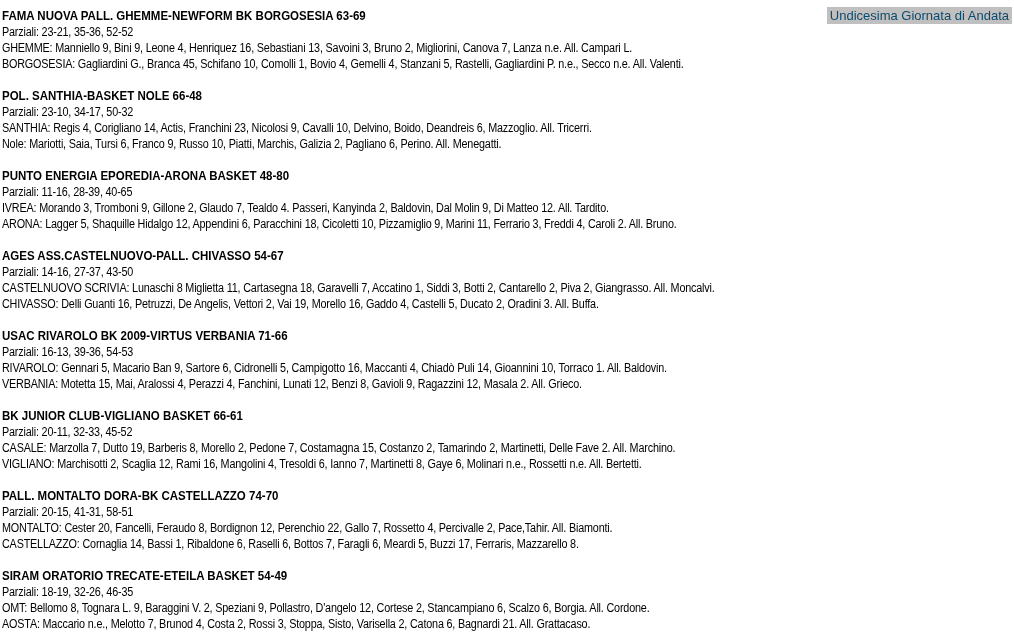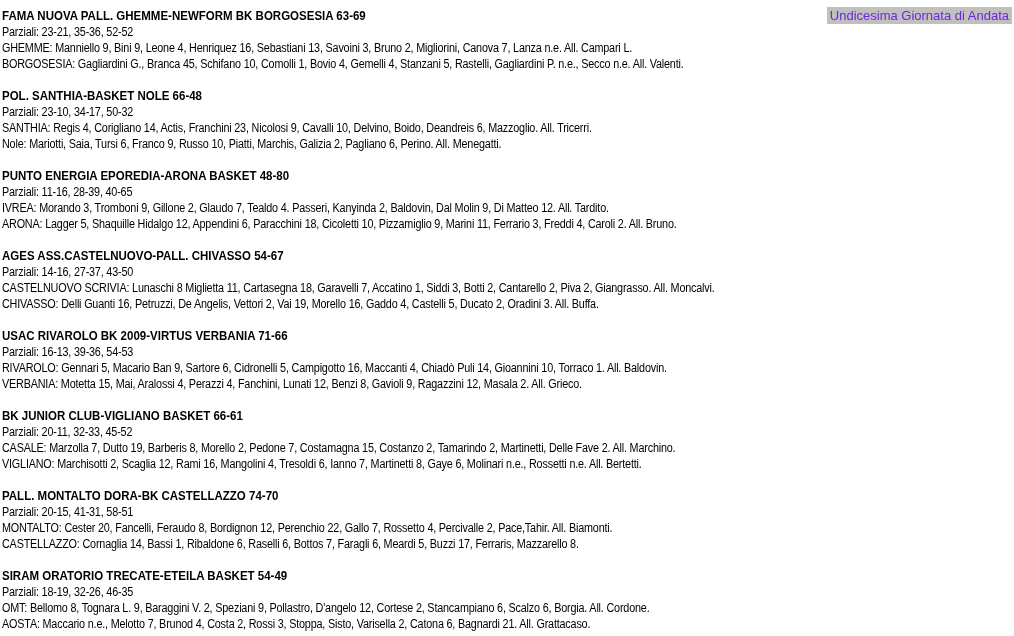--- a/index.html
+++ b/index.html
@@ -29,21 +29,21 @@
     font-size: 12.5px;
     letter-spacing: 0;
     transform: scaleX(0.92);
   }
   .round-badge {
     position: absolute;
     top: 7px;
     right: 2px;
     z-index: 5;
     background: #c0c0c0;
-    color: #6d28d9;
+    color: #0c4a6e;
     font-size: 13px;
     line-height: 17px;
     padding: 0 3px;
     white-space: nowrap;
   }
 </style>
 </head>
 <body style="background: rgb(255, 255, 255);">
 
 <div class="round-badge" style="background: rgb(192, 192, 192);">Undicesima Giornata di Andata</div>

